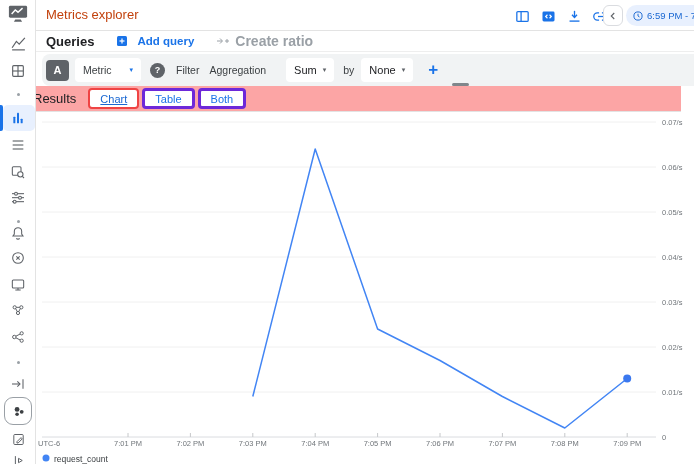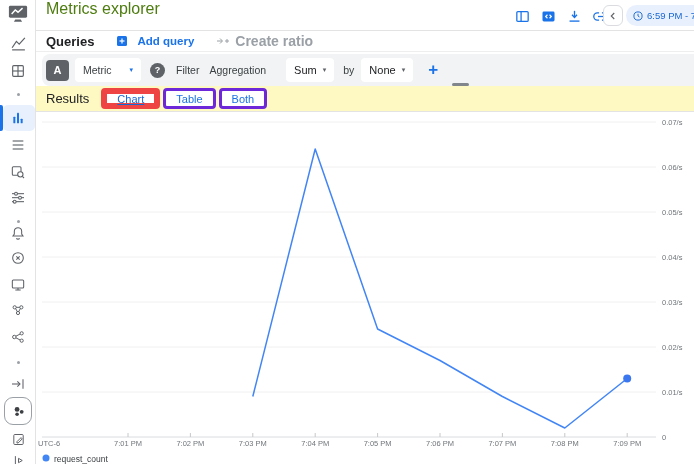--- a/index.html
+++ b/index.html
@@ -16,21 +16,21 @@
   #active-pill { position:absolute; left:3px; top:105px; width:32px; height:26px;
                  background:#e8f0fe; border-radius:5px; }
   #active-bar  { position:absolute; left:0; top:105px; width:3px; height:26px;
                  background:#1a73e8; border-radius:0 2px 2px 0; }
   .boxed { border:1px solid #9aa0a6; border-radius:9px; width:28px; height:28px;
            display:flex; align-items:center; justify-content:center; }
 
   
   #appbar { position:absolute; left:36px; top:0; width:658px; height:31px;
             background:#fff; border-bottom:1px solid #e3e3e3; }
-  #page-title { position:absolute; left:10px; top:0; font-size:16px; color:#4d7c0f; }
+  #page-title { position:absolute; left:10px; top:7px; font-size:13px; color:#c2410c; }
   #appbar-actions { position:absolute; left:478px; top:4px; height:24px;
                     display:flex; align-items:center; gap:9px; }
   .hdr-icon { width:17px; height:17px; display:flex; align-items:center; justify-content:center; }
   #back-chevron-btn { position:absolute; left:567px; top:5px; width:20px; height:21px;
                       border:1px solid #dadce0; border-radius:6px;
                       display:flex; align-items:center; justify-content:center; background:#fff; }
   #time-pill { position:absolute; left:590px; top:5px; width:110px; height:21px;
                background:#e8f0fe; border-radius:13px 0 0 13px; overflow:hidden;
                display:flex; align-items:center; gap:3px; padding-left:6px; }
   #time-pill span { font-size:9.5px; color:#1967d2; white-space:nowrap; }
@@ -71,28 +71,28 @@
   #agg-lbl { margin-left:10px; }
   #sum-chip { margin-left:20px;text-align:center; }
   #sum-chip .val, #none-chip .val { font-size:11px; color:#202124; }
   #by-lbl { margin-left:9px; }
   #none-chip { margin-left:7px; }
   #plus-btn { margin-left:15px; color:#1a73e8; font-size:17px; font-weight:bold; flex:none; }
   #builder-scroll-dash { position:absolute; left:410px; top:29px; width:17px; height:3px;
                          background:#80868b; border-radius:2px; }
 
   
-  #results-row { position:absolute; left:36px; top:86px; width:658px; height:26px;
-                 background:#fef9c3; border-bottom:1px solid #e3e3e3;
+  #results-row { position:absolute; left:23px; top:86px; width:658px; height:26px;
+                 background:#fca5a5; border-bottom:1px solid #e3e3e3;
                  display:flex; align-items:center; }
   #results-heading { margin-left:10px; font-size:13px; color:#202124; }
   #view-tabs { margin-left:12px; display:flex; gap:3px; }
   .tab { height:21px; padding:0 10px; border-radius:4px; border:3px solid #6d28d9;
          display:flex; align-items:center; font-size:11px; color:#1a73e8; background:#fff; }
-  .tab.selected { border:6px solid #ef4444; color:#1967d2;text-decoration:underline; }
+  .tab.selected { border:2px solid #ef4444; color:#1967d2;text-decoration:underline; }
 
   
   #chart-wrap { position:absolute; left:36px; top:112px; width:658px; height:352px; }
   .axis-lbl   { font:7.5px "Liberation Sans",sans-serif; fill:#70757a; }
   .legend-lbl { font:8.5px "Liberation Sans",sans-serif; fill:#3c4043; }
 
   svg.ic { display:block; }
 </style>
 </head>
 <body>

